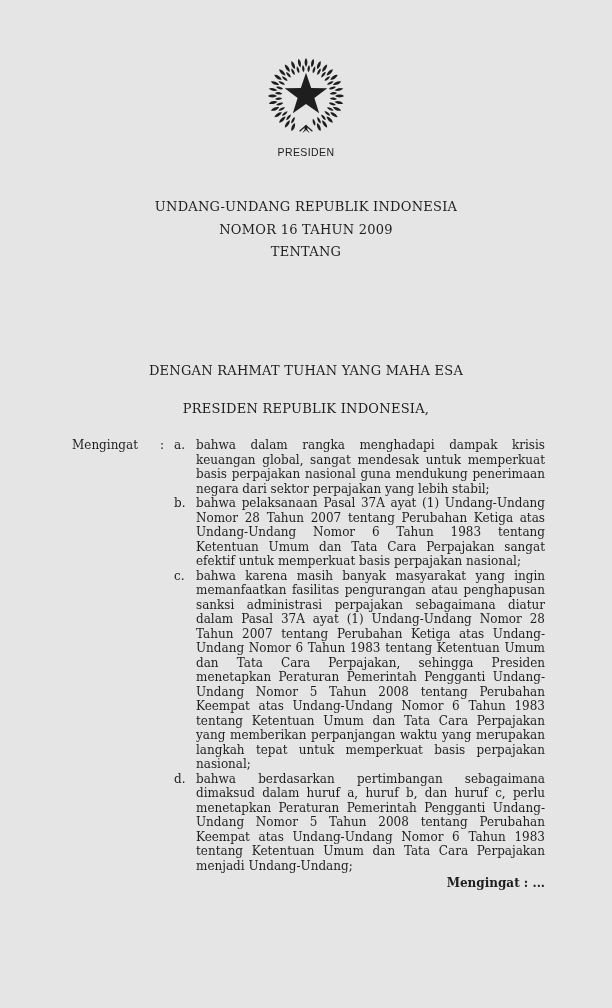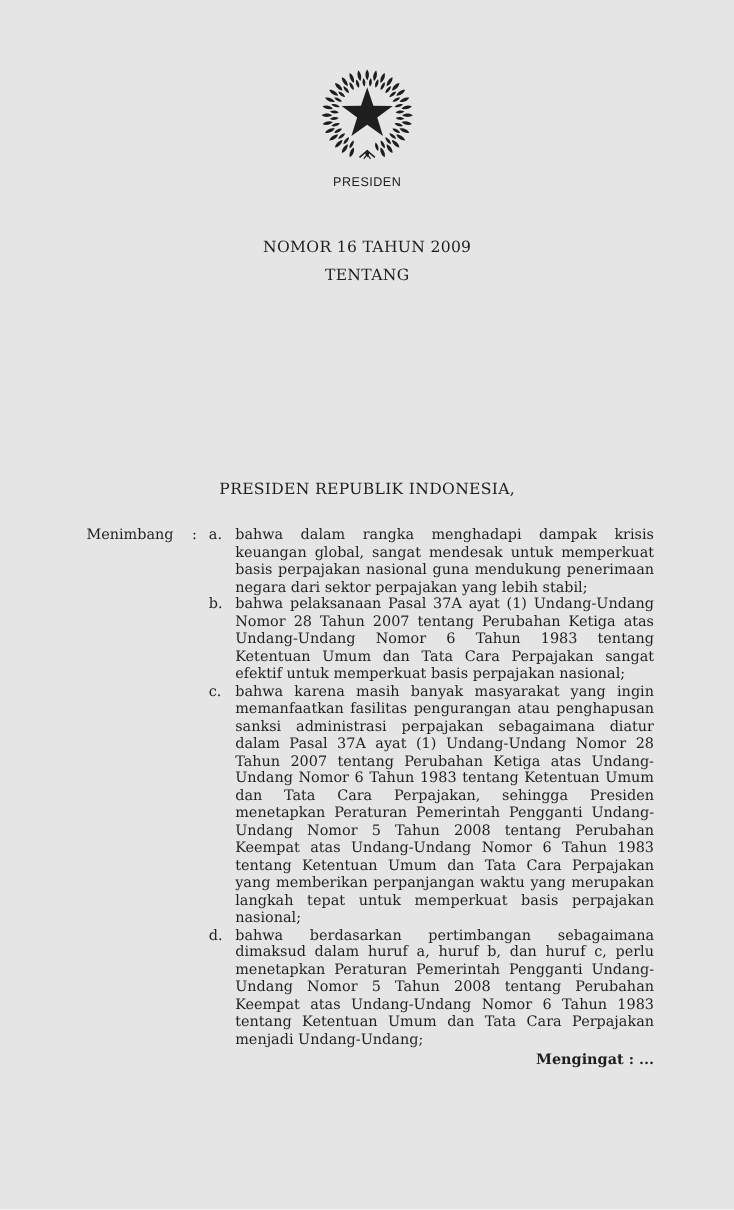--- a/index.html
+++ b/index.html
@@ -196,28 +196,30 @@
       <path d="M50 86 L52.2 90 L50 94 L47.8 90 Z" fill="#1e1e1e"></path>
 
       <path d="M50 21 L56.47 40.10 L76.63 40.35 L60.46 52.40 L66.46 71.65 L50 60 L33.54 71.65 L39.54 52.40 L23.37 40.35 L43.53 40.10 Z" fill="#1e1e1e"></path>
     </svg>
     <div class="org-lines">
       <div>PRESIDEN</div>
     </div>
   </div>
 
   <div class="title-block">
+    <div>UNDANG-UNDANG REPUBLIK INDONESIA</div>
     <div>NOMOR 16 TAHUN 2009</div>
     <div>TENTANG</div>
   </div>
 
+  <div class="invocation">DENGAN RAHMAT TUHAN YANG MAHA ESA</div>
   <div class="authority">PRESIDEN REPUBLIK INDONESIA,</div>
 
   <div class="considerations">
-    <div class="consider-label">Menimbang</div>
+    <div class="consider-label">Mengingat</div>
     <div class="consider-colon">:</div>
     <div class="consider-items">
       <div class="consider-item">
         <div class="item-marker">a.</div>
         <div class="item-text">bahwa dalam rangka menghadapi dampak krisis keuangan global, sangat mendesak untuk memperkuat basis perpajakan nasional guna mendukung penerimaan negara dari sektor perpajakan yang lebih stabil;</div>
       </div>
       <div class="consider-item">
         <div class="item-marker">b.</div>
         <div class="item-text">bahwa pelaksanaan Pasal 37A ayat (1) Undang-Undang Nomor 28 Tahun 2007 tentang Perubahan Ketiga atas Undang-Undang Nomor 6 Tahun 1983 tentang Ketentuan Umum dan Tata Cara Perpajakan sangat efektif untuk memperkuat basis perpajakan nasional;</div>
       </div>

